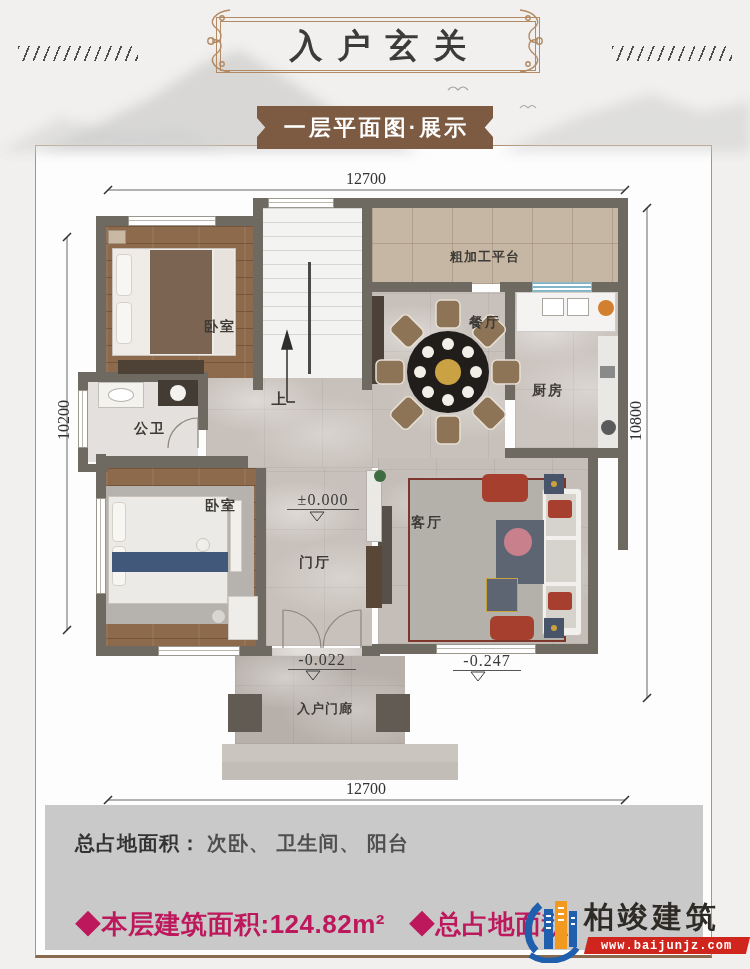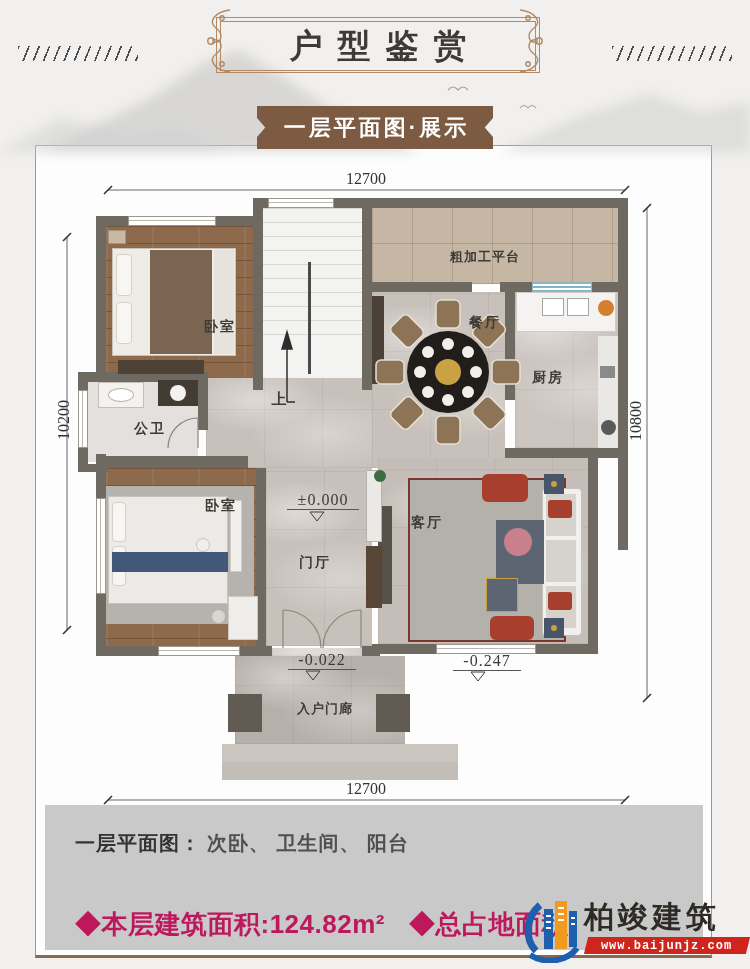--- a/index.html
+++ b/index.html
@@ -84,21 +84,21 @@
     <path d="M448,90 q5,-6 10,0 M458,90 q5,-6 10,0"></path>
     <path d="M520,108 q4,-5 8,0 M528,108 q4,-5 8,0"></path>
   </g>
 </svg>
 
 <div class="hatch" style="left:18px;"></div>
 <div class="hatch" style="left:612px;"></div>
 
 <div class="title-outer">
   <div class="title-inner">
-    <span class="title-text">户型鉴赏</span>
+    <span class="title-text">入户玄关</span>
   </div>
 </div>
 <svg class="flourish" style="left:200px;" width="34" height="74" viewBox="0 0 34 74">
   <g stroke="#b28a64" fill="none" stroke-width="1.4">
     <path d="M30,6 C14,8 8,18 16,24 C24,30 22,40 12,38"></path>
     <path d="M30,68 C14,66 8,56 16,50 C24,44 22,34 12,36"></path>
     <circle cx="11" cy="37" r="3.2"></circle>
       <circle cx="22" cy="14" r="2.2"></circle>
       <circle cx="22" cy="60" r="2.2"></circle>
   </g>
@@ -305,34 +305,34 @@
 
 <div class="dim" style="left:318px;top:171px;width:96px;">12700</div>
 <div class="dim" style="left:318px;top:781px;width:96px;">12700</div>
 <div class="dim dimv" style="left:16px;top:412px;width:96px;">10200</div>
 <div class="dim dimv" style="left:588px;top:413px;width:96px;">10800</div>
 
 <div class="rlabel" style="left:192px;top:318px;width:56px;">卧室</div>
 <div class="rlabel" style="left:124px;top:420px;width:52px;">公卫</div>
 <div class="rlabel small" style="left:440px;top:249px;width:90px;">粗加工平台</div>
 <div class="rlabel" style="left:459px;top:314px;width:52px;">餐厅</div>
-<div class="rlabel" style="left:522px;top:369px;width:52px;">厨房</div>
+<div class="rlabel" style="left:522px;top:382px;width:52px;">厨房</div>
 <div class="rlabel" style="left:401px;top:514px;width:52px;">客厅</div>
 <div class="rlabel" style="left:195px;top:497px;width:52px;">卧室</div>
 <div class="rlabel" style="left:289px;top:554px;width:52px;">门厅</div>
 <div class="rlabel small" style="left:285px;top:701px;width:80px;">入户门廊</div>
 <div class="rlabel" style="left:270px;top:391px;width:18px;font-size:15px;letter-spacing:0;">上</div>
 
 <div class="elev" style="left:287px;top:491px;width:72px;">±0.000</div>
 <div class="elev" style="left:288px;top:651px;width:68px;">-0.022</div>
 <div class="elev" style="left:453px;top:652px;width:68px;">-0.247</div>
 
 <div class="infopanel">
   <div class="layoutrow">
-    <span class="layoutlabel">一层平面图：</span>
+    <span class="layoutlabel">总占地面积：</span>
     <div class="layoutbody">
       <span>次卧、 卫生间、 阳台</span>
     </div>
   </div>
   <div class="arearow">
     <span class="areatext" style="left:0;top:0;">◆本层建筑面积:124.82m²</span>
     <span class="areatext" style="left:334px;top:0;">◆总占地面积</span>
   </div>
 </div>
 

